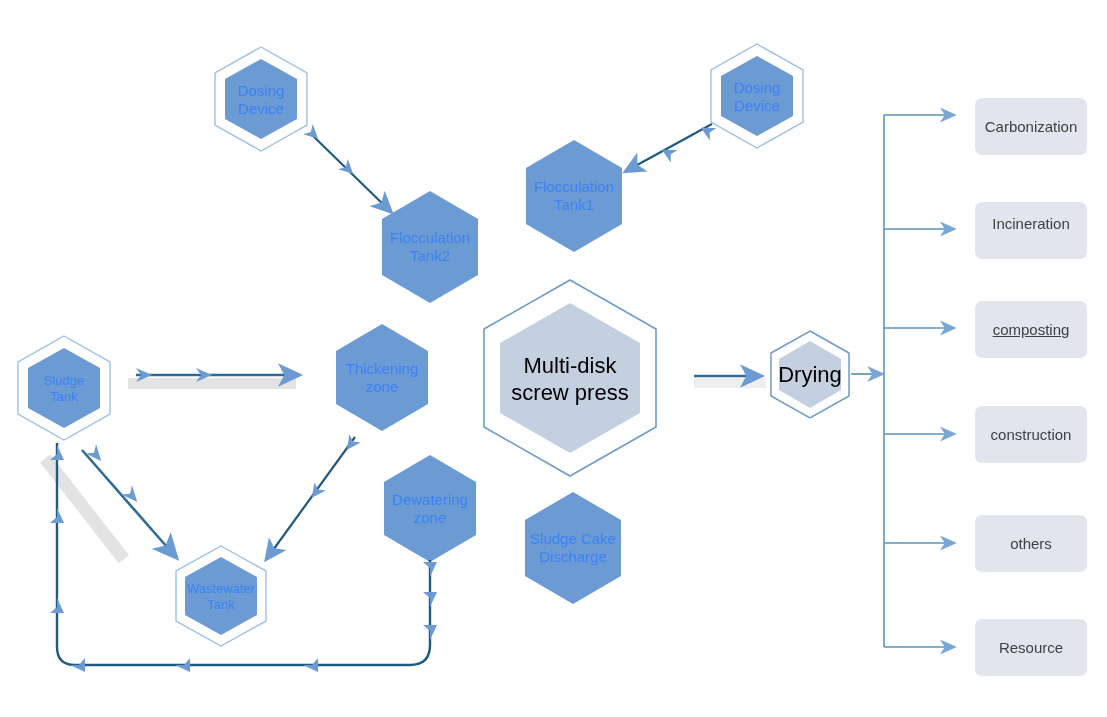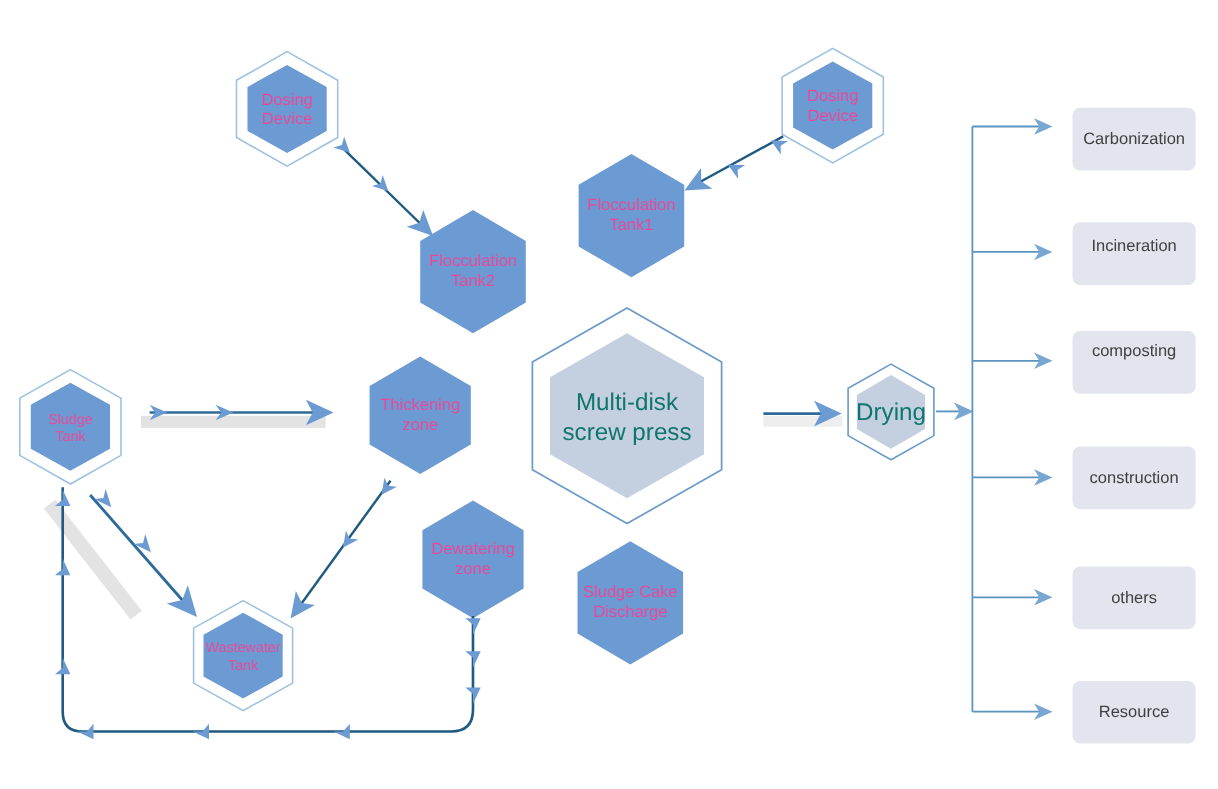--- a/index.html
+++ b/index.html
@@ -1,24 +1,24 @@
 <!DOCTYPE html>
 <html><head>
 <meta charset="utf-8">
 <style>
   html,body{margin:0;padding:0;background:#ffffff;}
   body{width:1107px;height:717px;font-family:"Liberation Sans",sans-serif;overflow:hidden;}
   #stage{position:relative;width:1107px;height:717px;background:#fff;}
   svg#diagram{position:absolute;left:0;top:0;width:1107px;height:717px;}
   .hexlabel{
     position:absolute;display:flex;align-items:center;justify-content:center;
-    text-align:center;color:#ec4899;line-height:1.22;pointer-events:none;
+    text-align:center;color:#3b82f6;line-height:1.22;pointer-events:none;
     font-family:"Liberation Sans",sans-serif;
   }
-  .hexlabel.dark{color:#0f766e;}
+  .hexlabel.dark{color:#000000;}
   .boxlabel{
     position:absolute;display:flex;align-items:center;justify-content:center;
     text-align:center;color:#404040;font-size:15px;
     font-family:"Liberation Sans",sans-serif;pointer-events:none;
   }
 </style>
 </head>
 <body>
 
 <div id="stage">
@@ -203,18 +203,18 @@
   <div class="hexlabel" style="left:513px;top:518px;width:120px;height:60px;font-size:15px;">
     <span><span>Sludge Cake</span><br><span>Discharge</span></span>
   </div>
 
   <div class="hexlabel dark" style="left:762px;top:357px;width:96px;height:36px;font-size:22px;">
     <span>Drying</span>
   </div>
 
   <div class="boxlabel" style="left:975px;top:98px;width:112px;height:57px;">Carbonization</div>
   <div class="boxlabel" style="left:975px;top:202px;width:112px;height:43px;">Incineration</div>
-  <div class="boxlabel" style="left:975px;top:291px;width:112px;height:57px;">composting</div>
+  <div class="boxlabel" style="left:975px;top:301px;width:112px;height:57px;text-decoration:underline;">composting</div>
   <div class="boxlabel" style="left:975px;top:515px;width:112px;height:57px;">others</div>
   <div class="boxlabel" style="left:975px;top:406px;width:112px;height:57px;">construction</div>
   <div class="boxlabel" style="left:975px;top:619px;width:112px;height:57px;border-radius:23px;">Resource</div>
 
 </div>
 
 </body></html>

